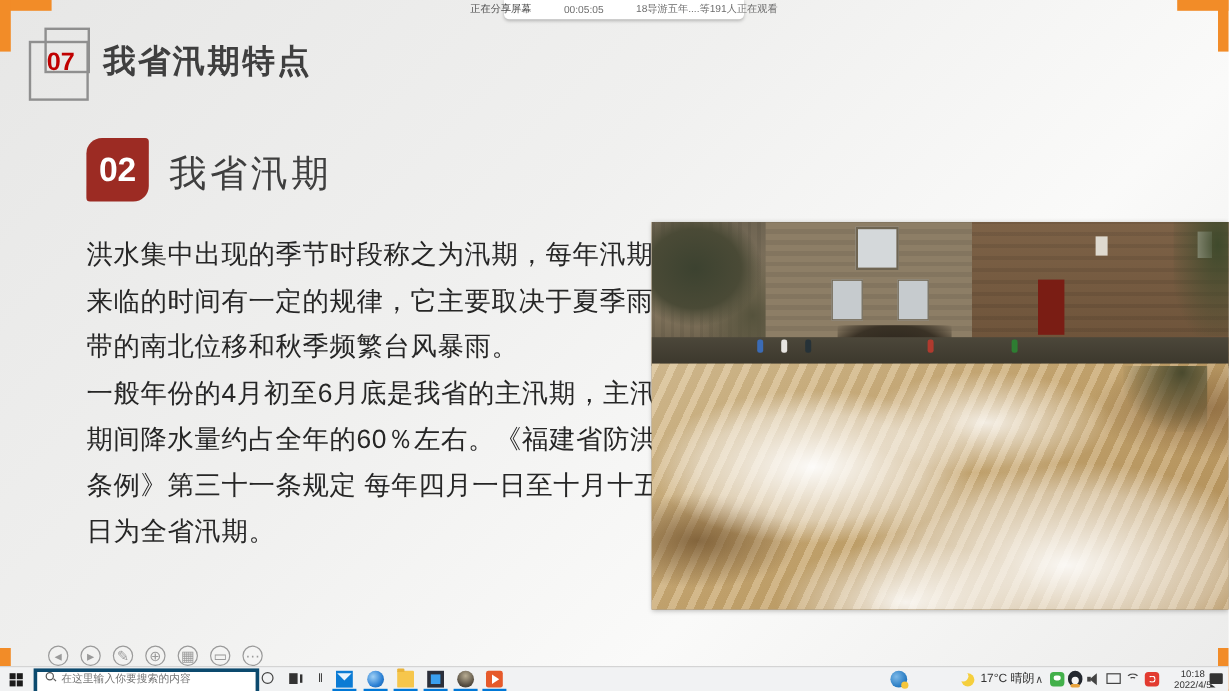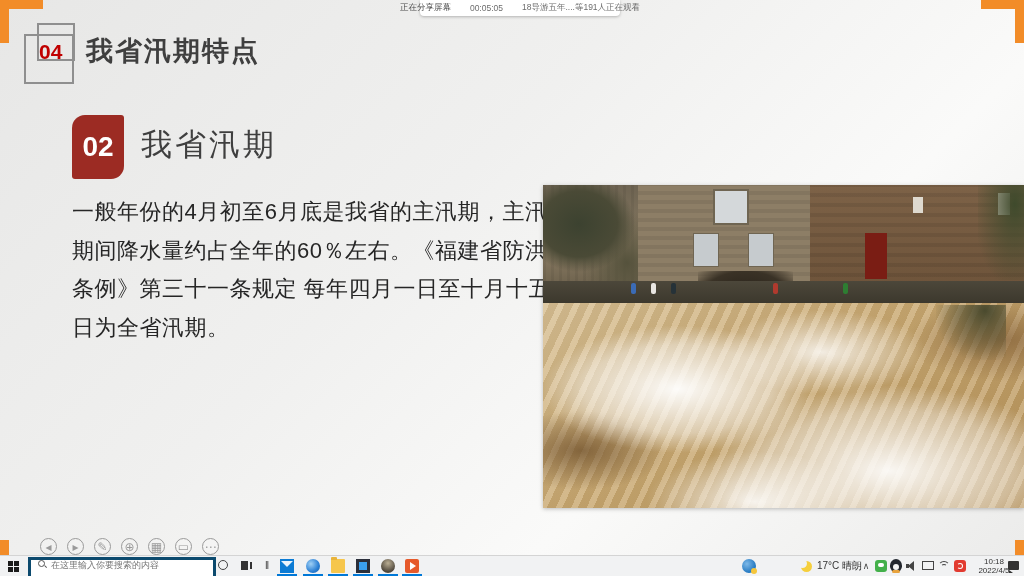--- a/index.html
+++ b/index.html
@@ -14,21 +14,21 @@
   .corner.br{right:0;top:540px;border-right:9px solid #f28c28;border-bottom:9px solid #f28c28;}
 
   
   .sq{position:absolute;border:2px solid #8f8f8f;background:transparent;}
   .sq.outer{left:24px;top:34px;width:46px;height:46px;}
   .sq.inner{left:37px;top:23px;width:34px;height:34px;}
   .sec-num{position:absolute;left:39px;top:40px;font-size:21px;font-weight:bold;color:#c00000;z-index:3;}
   .sec-title{position:absolute;left:86px;top:33px;font-size:27px;font-weight:bold;color:#3f3f3f;letter-spacing:2px;}
 
   
-  .sub-badge{position:absolute;left:72px;top:115px;width:52px;height:64px;background:#9c2b23;border-radius:13px 3px 13px 3px;color:#fff;font-size:28px;font-weight:bold;display:flex;align-items:center;justify-content:center;}
+  .sub-badge{position:absolute;left:72px;top:115px;width:52px;height:53px;background:#9c2b23;border-radius:13px 3px 13px 3px;color:#fff;font-size:28px;font-weight:bold;display:flex;align-items:center;justify-content:center;}
   .sub-title{position:absolute;left:141px;top:124px;font-size:31px;font-weight:normal;color:#3f3f3f;letter-spacing:3px;}
 
   
   .bodytext{position:absolute;left:72px;top:193px;width:484px;font-size:22px;line-height:38.5px;color:#262626;letter-spacing:0.5px;}
   .bodytext p{margin:0;}
 
   
   .photo{position:absolute;left:543px;top:185px;width:481px;height:323px;overflow:hidden;background:#a08760;box-shadow:0 1px 4px rgba(0,0,0,.25);}
   .ph-buildings{position:absolute;left:0;top:0;width:481px;height:120px;
     background:repeating-linear-gradient(90deg,rgba(0,0,0,.06) 0 3px,transparent 3px 8px),
@@ -61,23 +61,23 @@
       radial-gradient(ellipse 140px 60px at 96% 18%,rgba(122,86,48,.6),rgba(122,86,48,0) 70%),
       repeating-linear-gradient(115deg,rgba(255,255,255,.18) 0 6px,rgba(0,0,0,.05) 6px 14px),
       linear-gradient(150deg,#d8bf92 0%,#c9a870 45%,#b9945a 100%);}
   .ph-branch{position:absolute;right:18px;top:120px;width:70px;height:55px;background:radial-gradient(ellipse at 70% 10%,#4a4a2e 0%,rgba(74,74,46,0) 75%);}
 
   
   .ss-controls{position:absolute;left:40px;top:538px;display:flex;gap:10px;z-index:1;}
   .ss-btn{width:17px;height:17px;border-radius:50%;color:#9a9a9a;font-size:12px;line-height:17px;text-align:center;border:1.5px solid #9a9a9a;box-sizing:border-box;background:rgba(255,255,255,.15);}
 
   
-  .sharebar{position:absolute;left:420px;top:0;width:200px;height:16px;background:#fff;border-radius:0 0 4px 4px;box-shadow:0 1px 3px rgba(0,0,0,.25);display:flex;align-items:center;justify-content:center;gap:19px;z-index:10;}
+  .sharebar{position:absolute;left:420px;top:0;width:200px;height:16px;background:#fff;border-radius:0 0 4px 4px;box-shadow:0 1px 3px rgba(0,0,0,.25);display:flex;align-items:center;justify-content:center;gap:7px;z-index:10;}
   .sharebar span{font-size:8.5px;color:#4a4a4a;white-space:nowrap;}
-  .sharebar .dim{color:#6d6d6d;}
+  .sharebar .dim{color:#6d6d6d;margin-left:20px;}
 
   
   .taskbar{position:absolute;left:0;bottom:0;width:1024px;height:20px;background:#f1f2f3;border-top:1px solid #d4d4d4;z-index:20;}
   .start{position:absolute;left:0;top:0;width:26px;height:20px;display:flex;align-items:center;justify-content:center;}
   .winlogo{display:grid;grid-template-columns:5px 5px;grid-template-rows:5px 5px;gap:1px;}
   .winlogo i{background:#1b1b1b;}
   .searchbox{position:absolute;left:28px;top:1px;width:182px;height:16px;background:#fff;border:3px solid #0c4a6e;display:flex;align-items:flex-start;}
   .mag{position:relative;width:8px;height:8px;margin:0 5px 0 7px;}
   .mag::before{content:"";position:absolute;left:0;top:0;width:5px;height:5px;border:1.4px solid #555;border-radius:50%;}
   .mag::after{content:"";position:absolute;left:5.5px;top:5.5px;width:3px;height:1.4px;background:#555;transform:rotate(45deg);}
@@ -129,27 +129,28 @@
 <div class="screen">
 
   <div>
     <div class="corner tl"></div>
     <div class="corner tr"></div>
     <div class="corner bl"></div>
     <div class="corner br"></div>
 
     <div class="sq outer"></div>
     <div class="sq inner"></div>
-    <div class="sec-num">04</div>
+    <div class="sec-num">07</div>
     <div class="sec-title">我省汛期特点</div>
 
     <div class="sub-badge">02</div>
     <div class="sub-title">我省汛期</div>
 
     <div class="bodytext">
+      <p>洪水集中出现的季节时段称之为汛期，每年汛期来临的时间有一定的规律，它主要取决于夏季雨带的南北位移和秋季频繁台风暴雨。</p>
       <p>一般年份的4月初至6月底是我省的主汛期，主汛期间降水量约占全年的60％左右。《福建省防洪条例》第三十一条规定 每年四月一日至十月十五日为全省汛期。</p>
     </div>
 
     <div class="photo">
       <div class="ph-buildings"></div>
       <div class="ph-trees"></div>
       <div class="ph-bld-center"></div>
       <div class="ph-win-shutter"></div>
       <div class="ph-win-a"></div>
       <div class="ph-win-b"></div>

